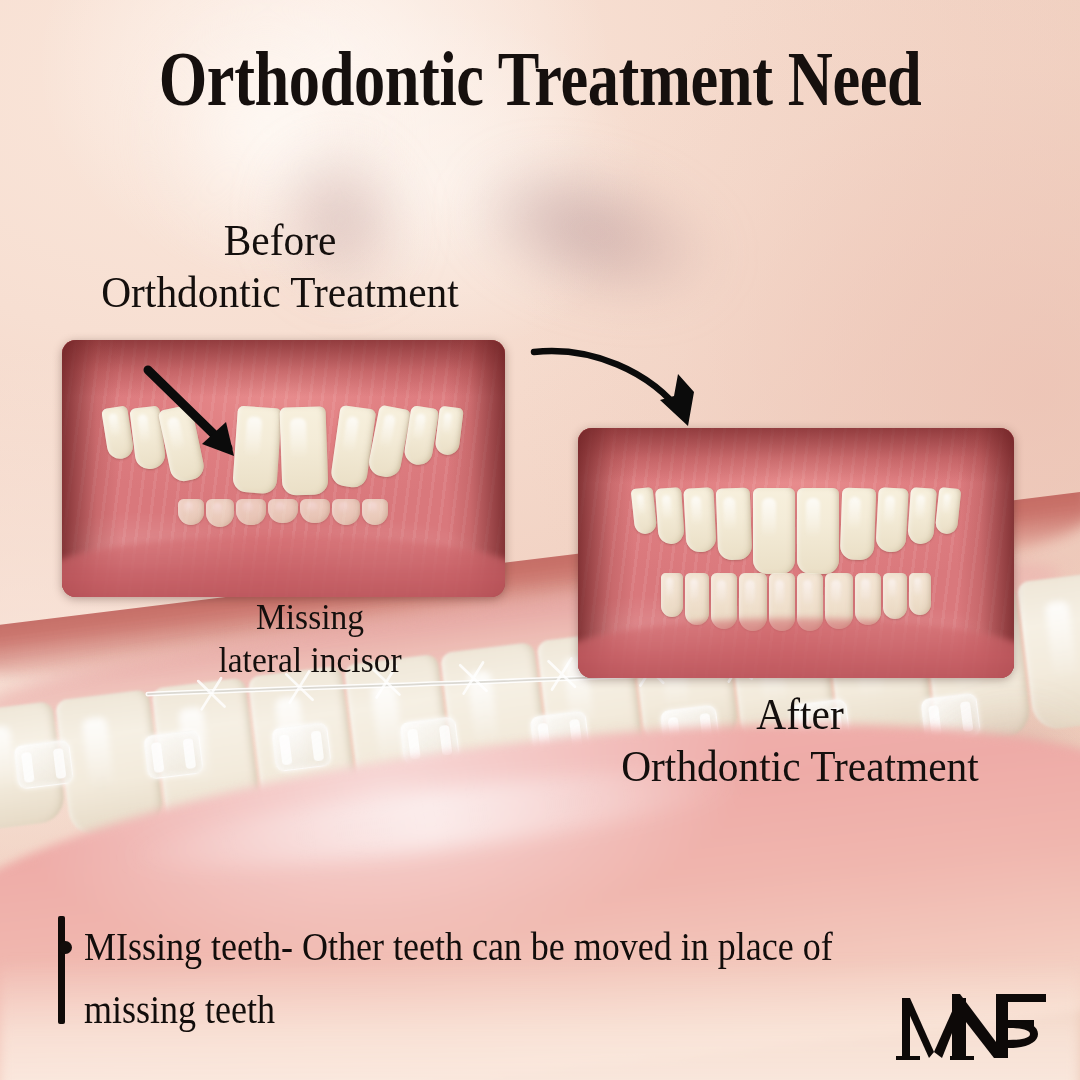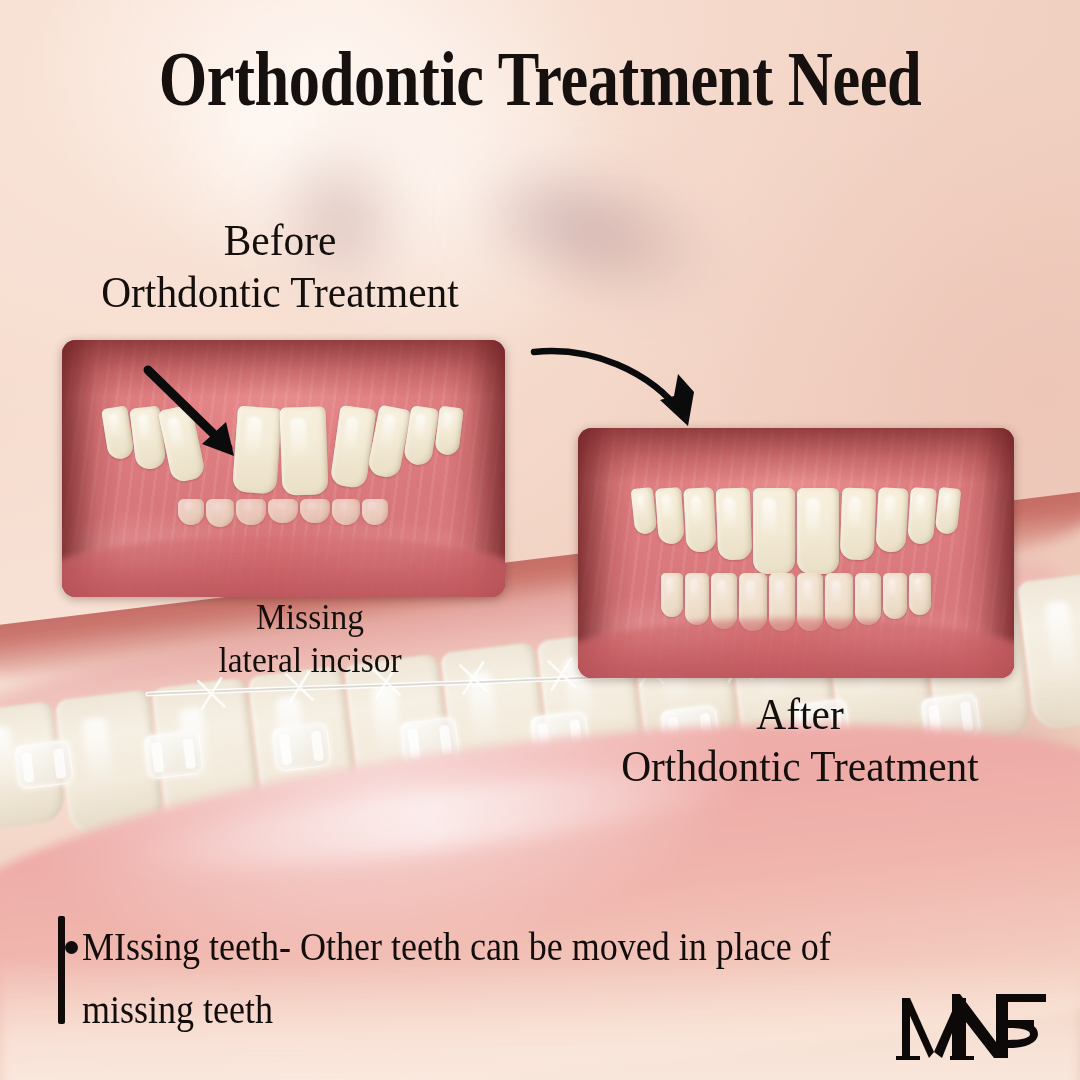--- a/index.html
+++ b/index.html
@@ -258,22 +258,22 @@
 
   
   .curved-arrow { position:absolute; left:528px; top:330px; }
 
   
   .bullet-bar {
     position:absolute; left:58px; top:916px; width:7px; height:108px;
     background:#100b09; border-radius:2px;
   }
   .bullet-wrap {
-    position:absolute; left:65px; top:915px; width:960px;
-    display:flex; align-items:flex-start; gap:4px;
+    position:absolute; left:59px; top:915px; width:960px;
+    display:flex; align-items:flex-start; gap:12px;
   }
   .bullet-dot {
     flex:0 0 auto;
     width:13px; height:13px; border-radius:50%;
     background:#120d0b; margin-top:26px;
   }
   .bullet-text {
     font-family:"Liberation Serif", serif;
     font-size:40px;
     line-height:1.58;

